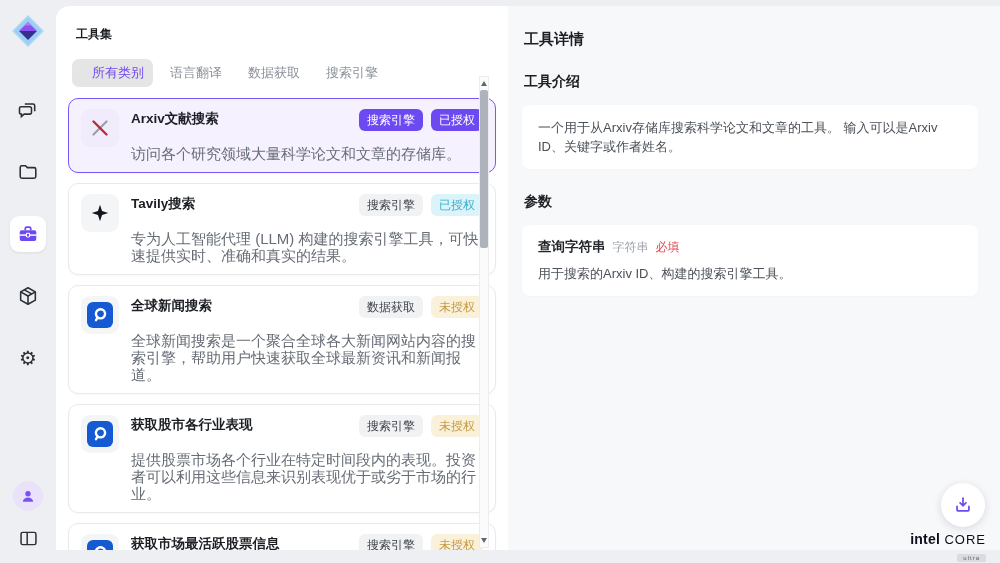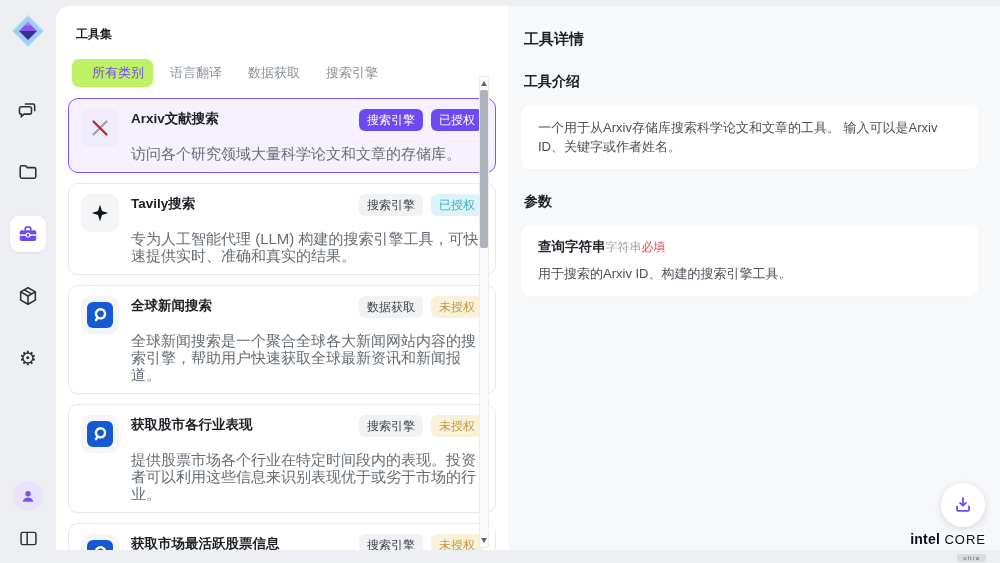--- a/index.html
+++ b/index.html
@@ -21,21 +21,21 @@
 
   
   .app { position:absolute; left:56px; top:6px; width:944px; height:544px; display:flex; }
   .list-panel { width:452px; height:544px; background:#ffffff; border-radius:14px 0 0 0; position:relative; overflow:hidden; }
   .detail-panel { flex:1; height:544px; background:#f7f8fa; padding:18px 22px 0 14px; overflow:hidden; }
 
   
   .page-title { font-size:12px; font-weight:bold; margin:20px 0 0 20px; }
   .tabs { display:flex; align-items:center; gap:8px; margin:16px 0 0 16px; }
   .tab { font-size:13px; color:#8a9099; padding:5px 9px; border-radius:7px; cursor:pointer; white-space:nowrap; }
-  .tab.active { background:#bef264; color:#7048f0;padding-left:20px; }
+  .tab.active { background:#e5e5e5; color:#7048f0;padding-left:20px; }
   .cards { margin:11px 12px 0 12px; display:flex; flex-direction:column; gap:10px; }
   .card { display:flex; gap:12px; padding:10px 12px; background:#fff; border:1px solid #e7e9ed; border-radius:10px; box-shadow:0 1px 2px rgba(20,24,40,.03); }
   .card.selected { background:#f6f1fe; border:1.5px solid #7b57f7; }
   .tool-icon { flex:none; width:38px; height:38px; border-radius:9px; background:#f3f5f7; display:flex; align-items:center; justify-content:center; }
   .card.selected .tool-icon { background:#f1ecfb; }
   .card-body { flex:1; min-width:0; }
   .card-top { display:flex; align-items:flex-start; }
   .tool-name { font-size:13.5px; font-weight:bold; color:#1c1f23; line-height:19px; }
   .badges { margin-left:auto; display:flex; gap:8px; flex:none; padding-left:8px; }
   .badge { font-size:12px; line-height:1; padding:5px 8px; border-radius:6px; white-space:nowrap; }
@@ -50,21 +50,21 @@
   .sb-arrow { width:0; height:0; border-left:3.5px solid transparent; border-right:3.5px solid transparent; margin:4px 0; }
   .sb-arrow.up { border-bottom:5px solid #606770; }
   .sb-arrow.down { border-top:5px solid #606770; margin-top:auto; margin-bottom:4px; }
   .sb-thumb { width:8px; height:158px; background:#aeb3bb; border-radius:2px; }
 
   
   .detail-title { font-size:15px; font-weight:bold; margin:6px 0 0 2px; }
   .section-head { font-size:14px; font-weight:bold; margin:24px 0 0 2px;font-family:Liberation Mono, monospace; }
   .detail-card { background:#ffffff; border-radius:8px; padding:13px 16px; margin-top:14px; box-shadow:0 1px 2px rgba(20,24,40,.02); }
   .intro-text { font-size:13px; color:#4b5158; line-height:19px; }
-  .param-row { display:flex; align-items:baseline; gap:0; }
+  .param-row { display:flex; align-items:baseline; gap:7px; }
   .param-name { font-size:13.5px; font-weight:bold; color:#23262b; }
   .param-type { font-size:12px; color:#9aa0a8; }
   .param-required { font-size:12px; color:#e0484f; }
   .param-desc { font-size:13px; color:#4b5158; margin-top:9px; }
 
   
   .fab { position:absolute; right:15px; bottom:36px; width:44px; height:44px; border-radius:50%; background:#ffffff; box-shadow:0 2px 8px rgba(30,34,60,.14); display:flex; align-items:center; justify-content:center; cursor:pointer; }
   .intel { position:absolute; right:14px; bottom:0; text-align:right; color:#0c0e1e; line-height:1; }
   .intel .i-name { font-size:14px; font-weight:bold; letter-spacing:.2px; }
   .intel .i-core { font-size:13px; font-weight:normal; letter-spacing:1px; }

